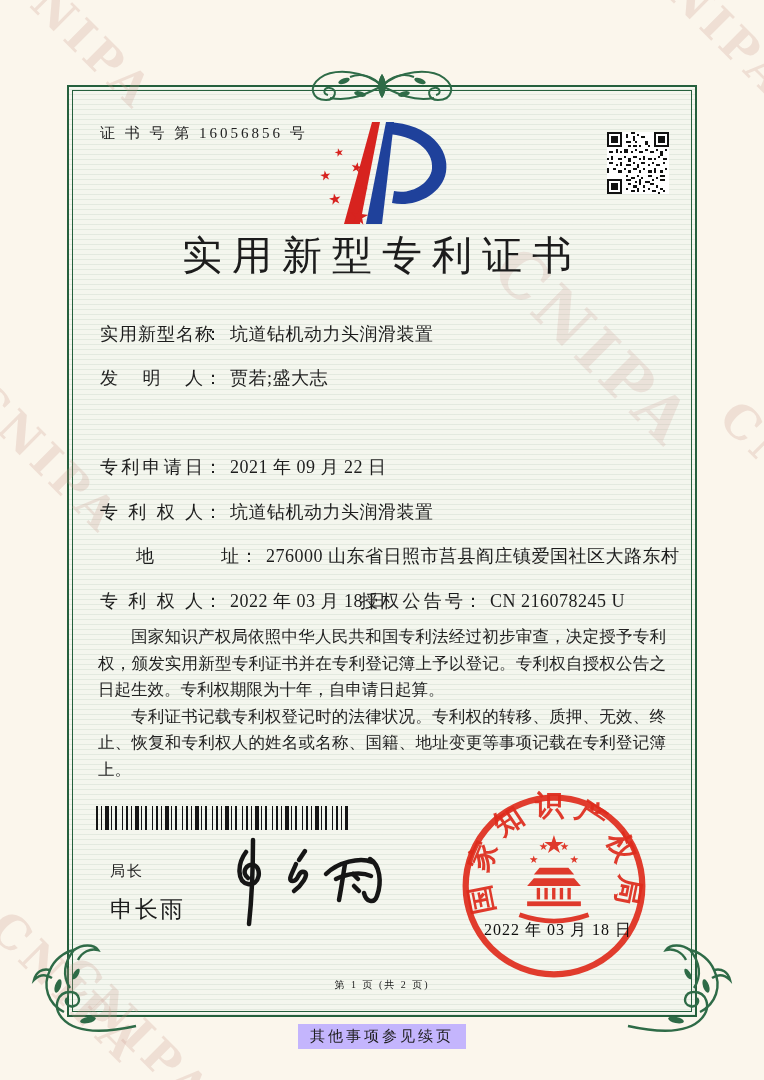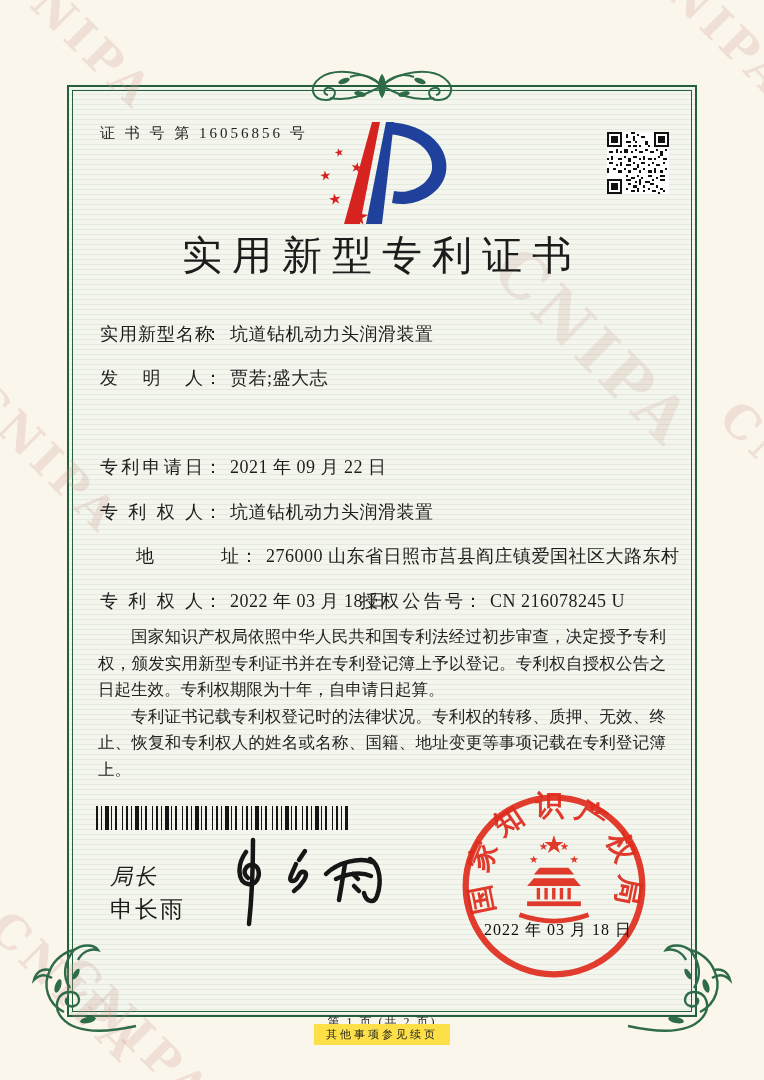--- a/index.html
+++ b/index.html
@@ -45,29 +45,29 @@
   .barcode{
     left:96px;top:806px;width:252px;height:24px;
     background:repeating-linear-gradient(90deg,
       #141414 0 2px, transparent 2px 5px,
       #141414 5px 6px, transparent 6px 9px,
       #141414 9px 13px, transparent 13px 15px,
       #141414 15px 16px, transparent 16px 19px,
       #141414 19px 21px, transparent 21px 26px,
       #141414 26px 27px, transparent 27px 30px);
   }
-  .sign-title{left:110px;top:862px;font-size:22px;letter-spacing:2px;font-style:italic;}
+  .sign-title{left:110px;top:862px;font-size:15px;letter-spacing:2px;}
   .sign-name{left:110px;top:894px;font-size:23px;letter-spacing:2px;}
   .signature{left:208px;top:834px;}
   .seal{left:458px;top:790px;}
   .seal-date{left:462px;top:920px;width:192px;text-align:center;font-size:16px;color:#101010;letter-spacing:1px;z-index:4;}
-  .pageno{left:50%;top:978px;transform:translateX(-50%);font-size:12px;letter-spacing:2px;margin-top:36px;}
+  .pageno{left:50%;top:978px;transform:translateX(-50%);font-size:10px;letter-spacing:2px;}
   .foot-note{
     left:50%;top:1024px;transform:translateX(-50%);
-    font-size:11px;letter-spacing:3px;background:#fde047;padding:3px 12px;z-index:4;
+    font-size:15px;letter-spacing:3px;background:#c4b5fd;padding:3px 12px;z-index:4;
   }
   .ornament-top{left:50%;top:62px;transform:translateX(-50%);z-index:3;}
   .flourish-bl{left:30px;top:944px;z-index:3;}
   .flourish-br{left:624px;top:944px;z-index:3;transform:scaleX(-1);}
 </style>
 </head>
 <body>
 
 <div class="page">
 

